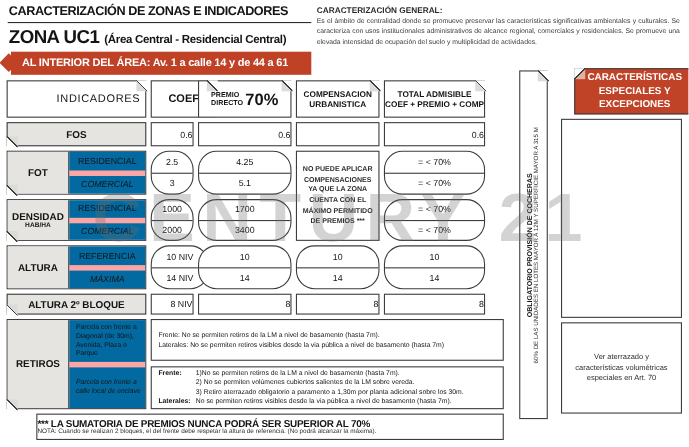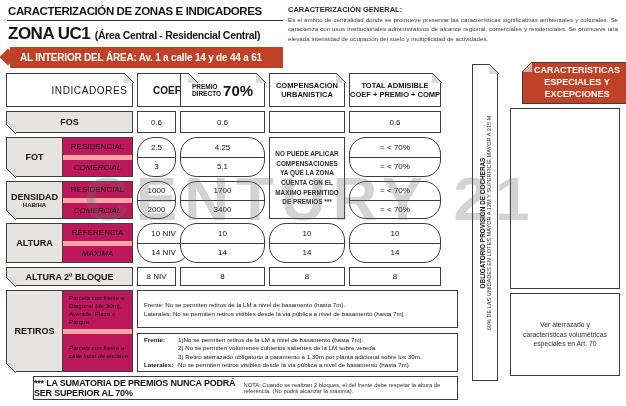--- a/index.html
+++ b/index.html
@@ -18,60 +18,60 @@
     position:absolute;left:10px;top:47px;width:273px;height:21px;background:#bf4126;color:#fff;
     font-size:10px;font-weight:bold;display:flex;align-items:center;padding-left:10px;box-sizing:border-box;letter-spacing:-0.2px;
   }
   .gen-title{position:absolute;left:288px;top:5px;font-size:7.5px;font-weight:bold;color:#2b2b2b;}
   .gen-body{position:absolute;left:288px;top:15px;width:330px;font-size:6.2px;line-height:1.5;color:#3a3a3a;text-align:justify;}
 
   
   .box{position:absolute;border:1.5px solid #3d3d3d;background:#fff;box-sizing:border-box;}
   .gray{background:#e5e4e1;}
   .cntr{display:flex;align-items:center;justify-content:center;text-align:center;}
-  .val{font-size:8px;}
+  .val{font-size:8px;justify-content:flex-end;}
   .lab{font-size:9px;font-weight:bold;}
   
   .fold{position:absolute;width:10px;height:10px;z-index:2;}
   .fold.tr{top:-1.5px;right:-1.5px;background:linear-gradient(to bottom left,#fff 0 46%,#3d3d3d 46% 54%,#dddbd7 54%);}
   .fold.bl{bottom:-1.5px;left:-1.5px;background:linear-gradient(to top right,#fff 0 46%,#3d3d3d 46% 54%,#dddbd7 54%);}
   .fold.tl{top:-1.5px;left:-1.5px;background:linear-gradient(to bottom right,#fff 0 46%,#3d3d3d 46% 54%,#e0b0a0 54%);}
 
   
   .h-ind{font-size:10px;letter-spacing:0.6px;padding-left:40px;}
   .h-coef{font-size:10px;font-weight:bold;}
   .premio-wrap{display:flex;align-items:center;justify-content:center;gap:2px;}
   .premio-small{font-size:6.5px;font-weight:bold;line-height:1.15;text-align:left;}
   .premio-pct{font-size:15px;font-weight:bold;}
   .h2line{font-size:7.5px;font-weight:bold;line-height:1.25;text-align:center;}
 
   
   .band2{display:flex;padding:0;}
   .glab{width:55px;border-right:1px solid #3d3d3d;display:flex;flex-direction:column;align-items:center;justify-content:center;font-size:9px;font-weight:bold;text-align:center;}
   .gunit{font-size:6px;font-weight:bold;}
-  .subs{flex:1;display:flex;flex-direction:column;background:#be185d;}
+  .subs{flex:1;display:flex;flex-direction:column;background:#0369a1;}
   .sub{flex:1;display:flex;align-items:center;justify-content:center;font-size:8px;text-align:center;}
   .sub + .sub{border-top:5px solid #fca5a5;font-style:italic;}
   .sub.parc{font-size:6.2px;justify-content:flex-start;text-align:left;padding:2px 3px 2px 6px;line-height:1.3;}
   
   .vs{display:flex;flex-direction:column;padding:0;border-radius:17px;}
   .vs > div{flex:1;display:flex;align-items:center;justify-content:center;font-size:8px;text-align:center;}
   .vs > div + div{border-top:1px solid #3d3d3d;}
 
   .compnote{font-size:6.4px;font-weight:bold;line-height:1.5;text-align:center;padding:3px;color:#2e2e2e;}
 
   
   .ret1{font-size:6.2px;line-height:1.5;padding:5px 6px;display:flex;flex-direction:column;justify-content:center;}
   .ret2{font-size:6.2px;line-height:1.35;padding:3px 6px;display:flex;flex-direction:column;justify-content:center;}
   .rrow{display:flex;}
   .rlab{width:34px;font-weight:bold;flex:none;}
   .ritems{flex:1;}
 
   
-  .footnote{display:flex;flex-direction:row;align-items:center;justify-content:center;}
+  .footnote{display:flex;flex-direction:column;justify-content:center;}
   .fn-main{font-size:9px;font-weight:bold;letter-spacing:-0.2px;}
   .fn-nota{font-size:5.8px;color:#2e2e2e;}
 
   
   .strip{overflow:visible;}
   .strip-rot{
     position:absolute;left:50%;top:50%;width:306px;
     transform:translate(-50%,-50%) rotate(-90deg);
     text-align:center;
   }

